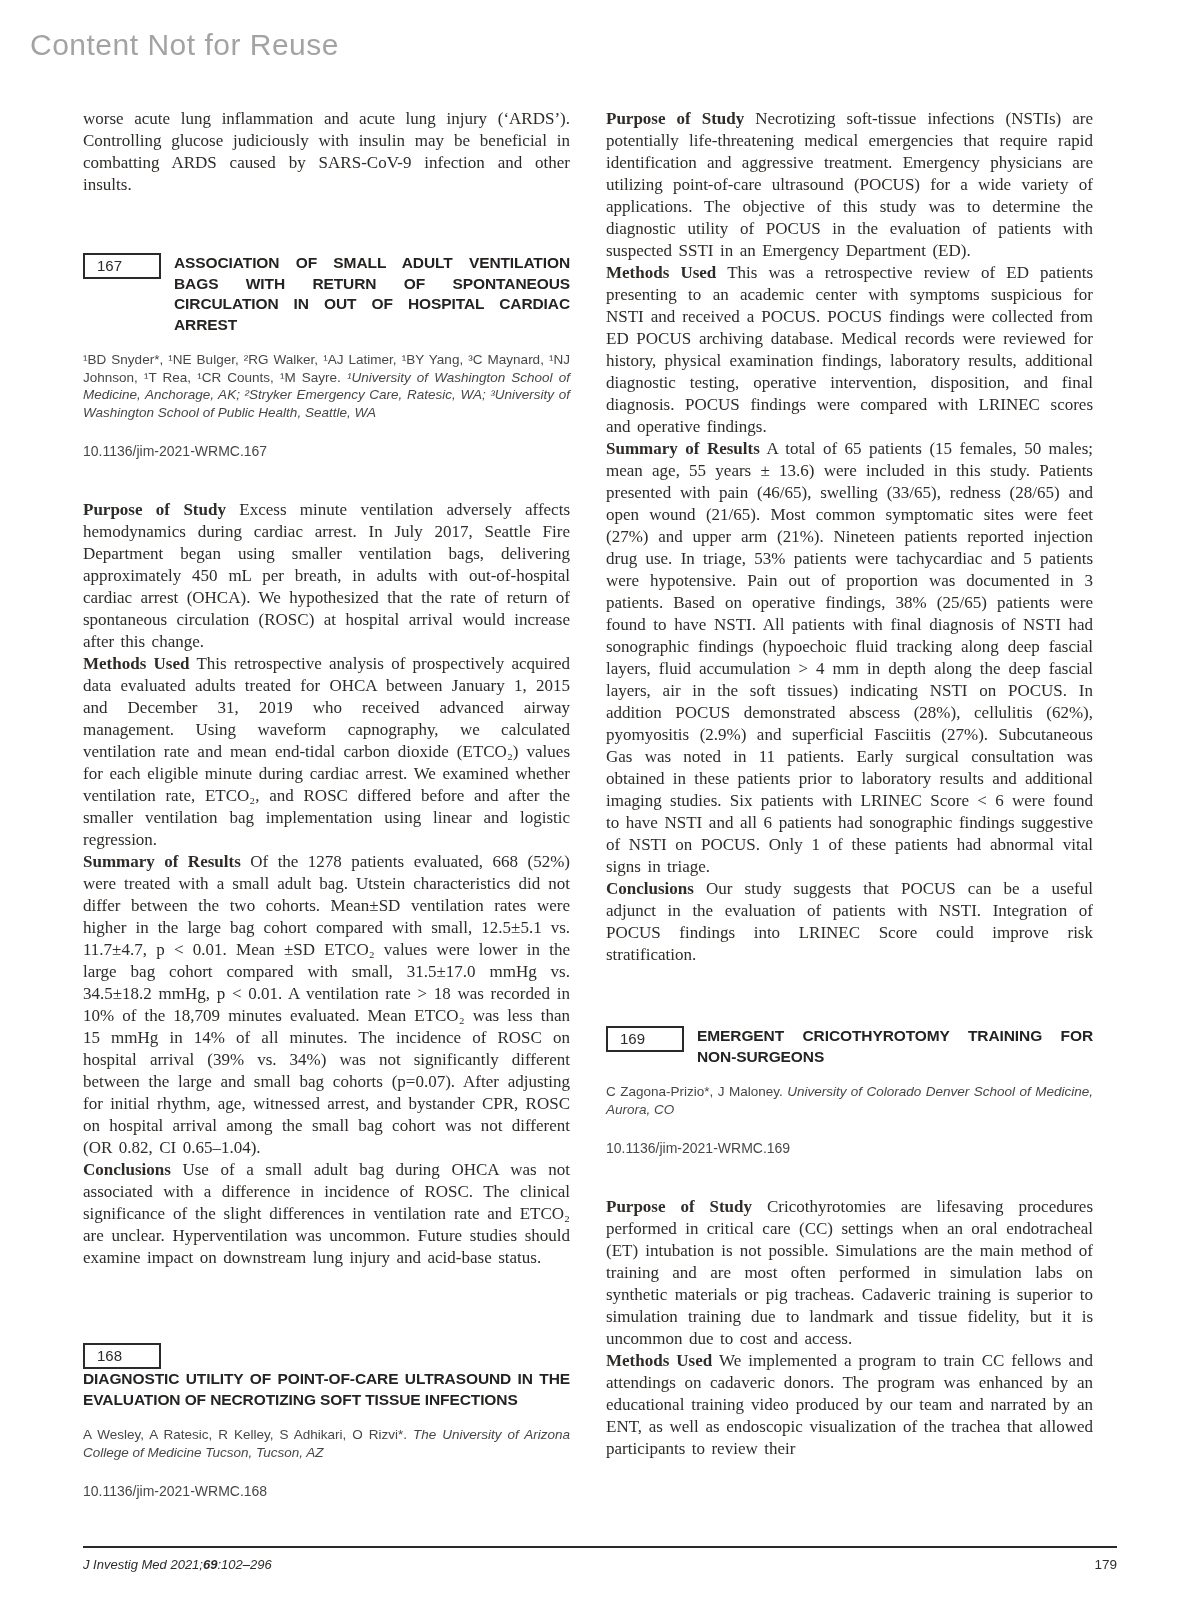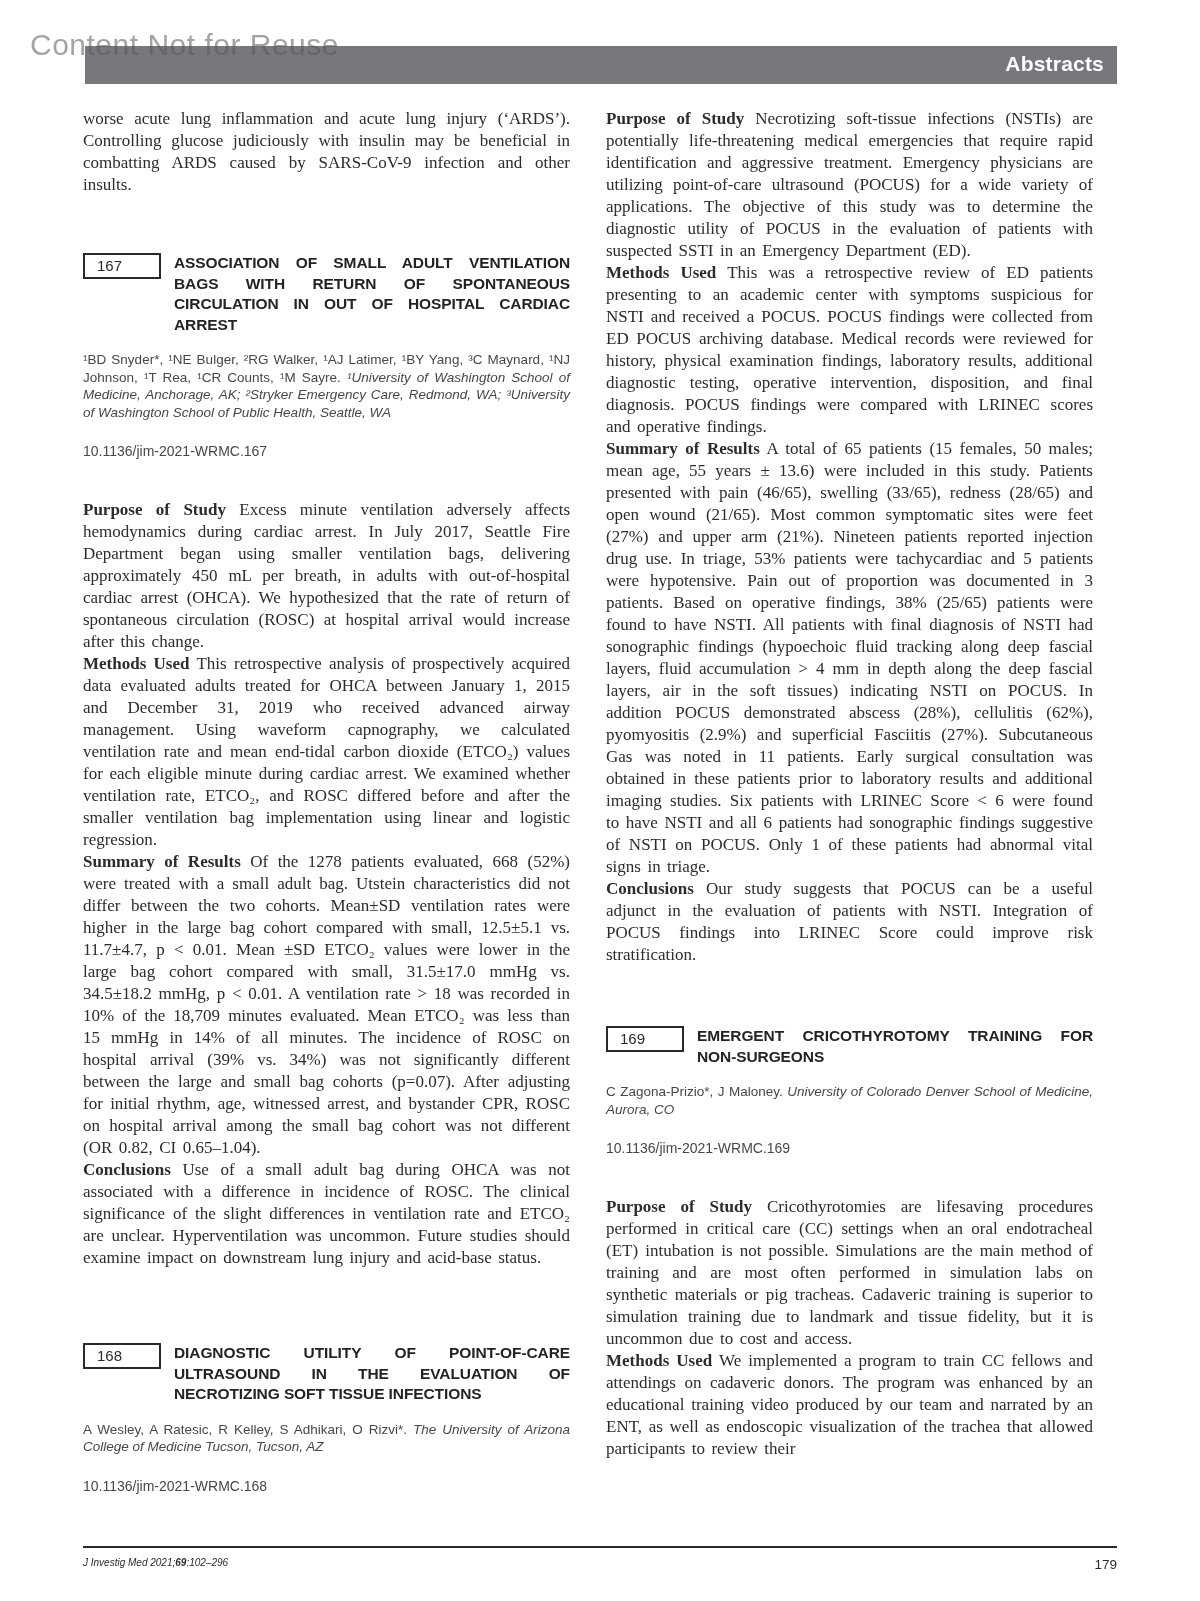--- a/index.html
+++ b/index.html
@@ -56,59 +56,56 @@
   .affil { font-style:italic; }
   .doi {
     font-family:"Liberation Sans", sans-serif; font-size:14px; color:#47474a;
   }
 
   
   .mt-heading-167 { margin-top:57px; }
   .mt-authors    { margin-top:16px; }
   .mt-doi        { margin-top:22px; }
   .mt-body       { margin-top:40px; }
-  .mt-heading-168 { margin-top:74px; }
+  .mt-heading-168 { margin-top:74px;flex-direction:column; }
   .mt-heading-169 { margin-top:60px;justify-content:space-between; }
 
   
   .footer-rule {
     position:absolute; left:83px; top:1546px; width:1034px; height:2px;
     background:#2b2a29;
   }
   .footer-left {
     position:absolute; left:83px; top:1557px;
     font-family:"Liberation Sans", sans-serif; font-style:italic;
-    font-size:10px; color:#2e2b28;
+    font-size:13px; color:#2e2b28;
   }
   .footer-left .vol { font-weight:bold; }
   .footer-right {
     position:absolute; right:83px; top:1557px;
     font-family:"Liberation Sans", sans-serif; font-size:13.5px; color:#2e2b28;
   }
 </style>
 </head>
 <body>
 
 <div class="page">
 
-  <div class="header-bar">
-    <span class="header-label">Abstracts</span>
-  </div>
   <div class="watermark">Content Not for Reuse</div>
 
   <div class="col col-left">
 
     <p class="body-sec">worse acute lung inflammation and acute lung injury (‘ARDS’). Controlling glucose judiciously with insulin may be beneficial in combatting ARDS caused by SARS-CoV-9 infection and other insults.</p>
 
     <div class="abstract-heading mt-heading-167">
       <span class="num-box">167</span>
       <h2 class="abstract-title">ASSOCIATION OF SMALL ADULT VENTILATION BAGS WITH RETURN OF SPONTANEOUS CIRCULATION IN OUT OF HOSPITAL CARDIAC ARREST</h2>
     </div>
 
-    <p class="authors mt-authors"><span>¹BD Snyder*, ¹NE Bulger, ²RG Walker, ¹AJ Latimer, ¹BY Yang, ³C Maynard, ¹NJ Johnson, ¹T Rea, ¹CR Counts, ¹M Sayre. </span><span class="affil">¹University of Washington School of Medicine, Anchorage, AK; ²Stryker Emergency Care, Redmond, WA; ³University of Washington School of Public Health, Seattle, WA</span></p>
+    <p class="authors mt-authors"><span>¹BD Snyder*, ¹NE Bulger, ²RG Walker, ¹AJ Latimer, ¹BY Yang, ³C Maynard, ¹NJ Johnson, ¹T Rea, ¹CR Counts, ¹M Sayre. </span><span class="affil">¹University of Washington School of Medicine, Anchorage, AK; ²Stryker Emergency Care, Ratesic, WA; ³University of Washington School of Public Health, Seattle, WA</span></p>
 
     <p class="doi mt-doi">10.1136/jim-2021-WRMC.167</p>
 
     <div class="mt-body">
       <p class="body-sec"><span class="sec-label">Purpose of Study</span> <span>Excess minute ventilation adversely affects hemodynamics during cardiac arrest. In July 2017, Seattle Fire Department began using smaller ventilation bags, delivering approximately 450 mL per breath, in adults with out-of-hospital cardiac arrest (OHCA). We hypothesized that the rate of return of spontaneous circulation (ROSC) at hospital arrival would increase after this change.</span></p>
       <p class="body-sec"><span class="sec-label">Methods Used</span> <span>This retrospective analysis of prospectively acquired data evaluated adults treated for OHCA between January 1, 2015 and December 31, 2019 who received advanced airway management. Using waveform capnography, we calculated ventilation rate and mean end-tidal carbon dioxide (ETCO₂) values for each eligible minute during cardiac arrest. We examined whether ventilation rate, ETCO₂, and ROSC differed before and after the smaller ventilation bag implementation using linear and logistic regression.</span></p>
       <p class="body-sec"><span class="sec-label">Summary of Results</span> <span>Of the 1278 patients evaluated, 668 (52%) were treated with a small adult bag. Utstein characteristics did not differ between the two cohorts. Mean±SD ventilation rates were higher in the large bag cohort compared with small, 12.5±5.1 vs. 11.7±4.7, p &lt; 0.01. Mean ±SD ETCO₂ values were lower in the large bag cohort compared with small, 31.5±17.0 mmHg vs. 34.5±18.2 mmHg, p &lt; 0.01. A ventilation rate &gt; 18 was recorded in 10% of the 18,709 minutes evaluated. Mean ETCO₂ was less than 15 mmHg in 14% of all minutes. The incidence of ROSC on hospital arrival (39% vs. 34%) was not significantly different between the large and small bag cohorts (p=0.07). After adjusting for initial rhythm, age, witnessed arrest, and bystander CPR, ROSC on hospital arrival among the small bag cohort was not different (OR 0.82, CI 0.65–1.04).</span></p>
       <p class="body-sec"><span class="sec-label">Conclusions</span> <span>Use of a small adult bag during OHCA was not associated with a difference in incidence of ROSC. The clinical significance of the slight differences in ventilation rate and ETCO₂ are unclear. Hyperventilation was uncommon. Future studies should examine impact on downstream lung injury and acid-base status.</span></p>
     </div>
 

